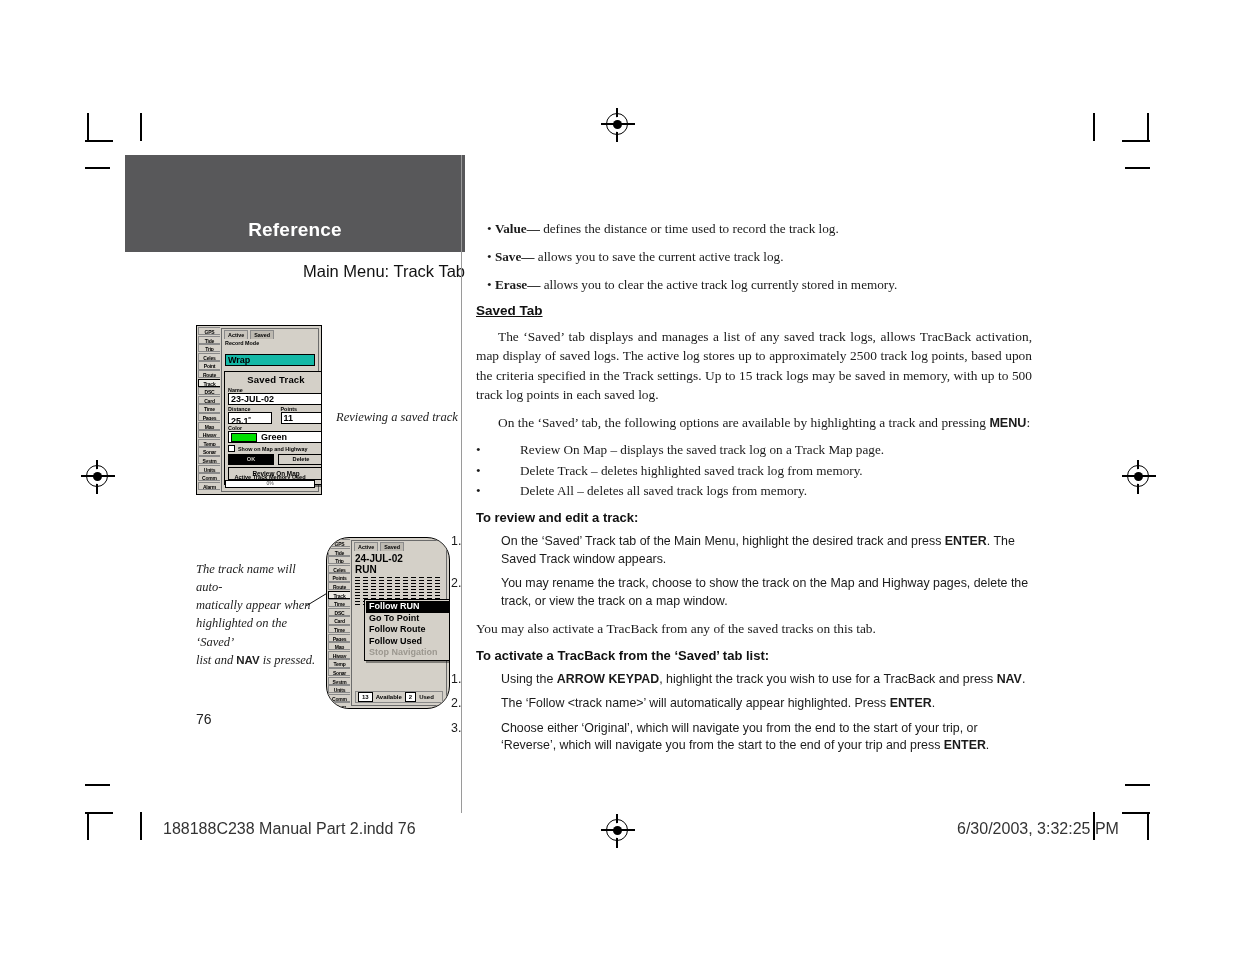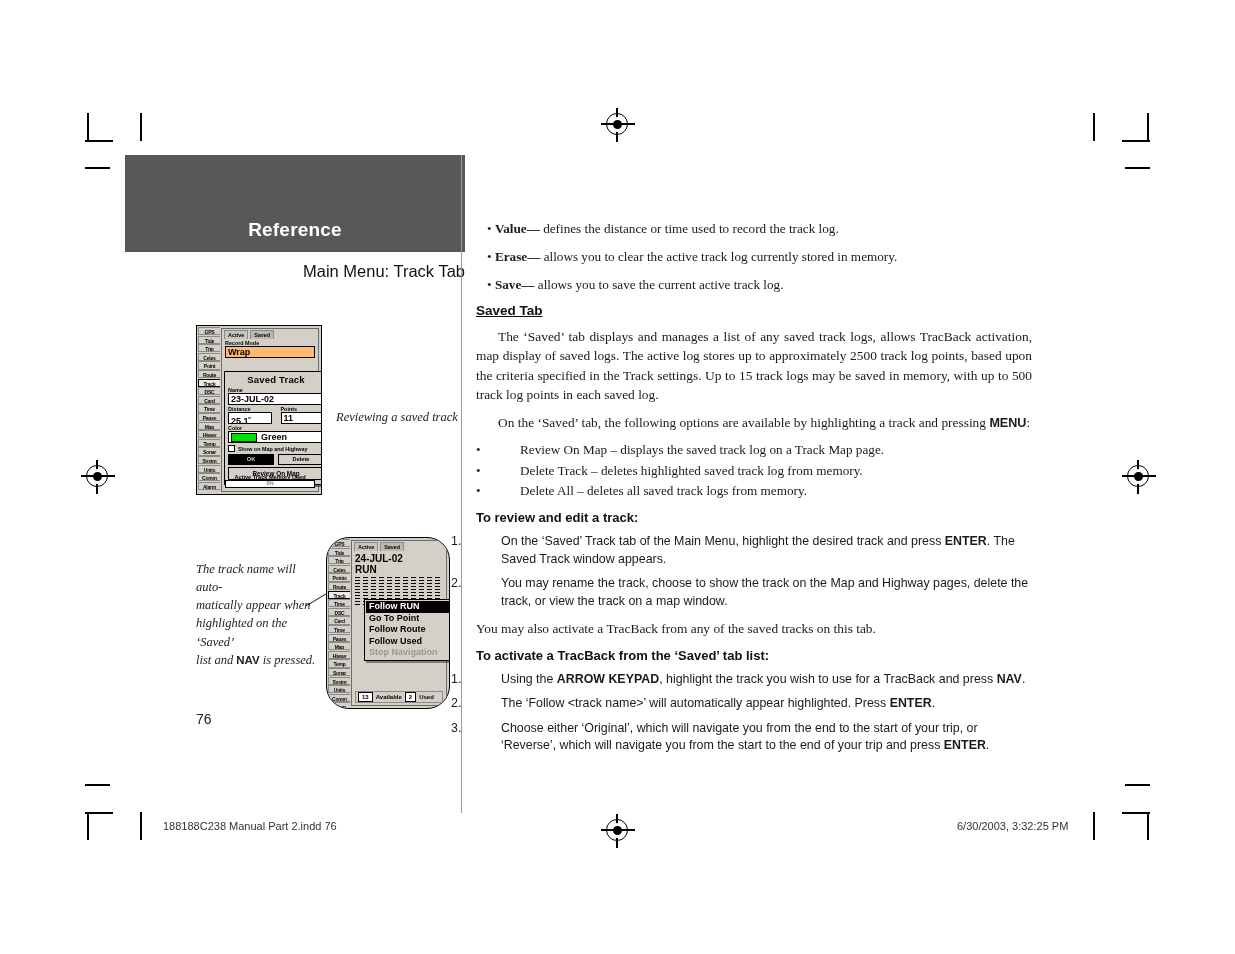--- a/index.html
+++ b/index.html
@@ -99,21 +99,21 @@
   }
   .tabrow{display:flex;gap:2px;padding:1px 2px 0 2px;}
   .tabrow div{
     font-size:5.4px;font-weight:bold;padding:0 3px;
     background:#c9c5bd;border:1px solid #8a8a8a;border-bottom:none;
     color:#000;line-height:8px;
   }
   .tabrow div.sel{background:#bdb9b1;}
   .fieldlabel{font-size:5.4px;font-weight:bold;padding:1px 3px 0 3px;color:#000;}
   .fieldbox{
-    background:#fdba74;border:1px solid #000;margin:0 3px;
+    background:#14b8a6;border:1px solid #000;margin:8px 3px;
     font-size:9px;font-weight:bold;color:#000;
     padding:0 2px;line-height:11px;height:12px;overflow:hidden;
   }
 
   
   .dialog{
     position:absolute;left:2px;top:42px;width:104px;
     background:#d4d0c8;border:1px solid #000;
     box-shadow:2px 2px 0 rgba(0,0,0,.45);
     padding-bottom:3px;
@@ -212,21 +212,21 @@
   .step{
     font-family:"Liberation Sans", sans-serif;font-size:12.4px;line-height:1.42;
     margin:0 0 7px 25px;text-indent:-25px;color:#1a1a1a;
   }
   .step .num{display:inline-block;width:25px;}
   .step b{font-weight:bold;}
 
   
   .footer{
     position:absolute;font-family:"Liberation Sans", sans-serif;
-    font-size:11px;color:#333;
+    font-size:16px;color:#333;
   }
   #footer-file{left:163px;top:820px;}
   #footer-date{left:957px;top:820px;}
 </style>
 </head>
 <body>
 
 <div class="page">
 
   <div class="mark" style="left:87px;top:113px;width:1.5px;height:28px;"></div>
@@ -419,24 +419,24 @@
   </div>
 
   <div class="page-num">76</div>
 
   <div class="rcol">
 
     <div class="bullet-dash">
       • <b>Value—</b><span> defines the distance or time used to record the track log.</span>
     </div>
     <div class="bullet-dash">
+      • <b>Save—</b><span> allows you to save the current active track log.</span>
+    </div>
+    <div class="bullet-dash">
       • <b>Erase—</b><span> allows you to clear the active track log currently stored in memory.</span>
-    </div>
-    <div class="bullet-dash">
-      • <b>Save—</b><span> allows you to save the current active track log.</span>
     </div>
 
     <div class="saved-tab-head">Saved Tab</div>
 
     <div class="para">The ‘Saved’ tab displays and manages a list of any saved track logs, allows TracBack activation, map display of saved logs. The active log stores up to approximately 2500 track log points, based upon the criteria specified in the Track settings. Up to 15 track logs may be saved in memory, with up to 500 track log points in each saved log.</div>
 
     <div class="para">
       <span>On the ‘Saved’ tab, the following options are available by highlighting a track and pressing </span><b>MENU</b><span>:</span>
     </div>
 

